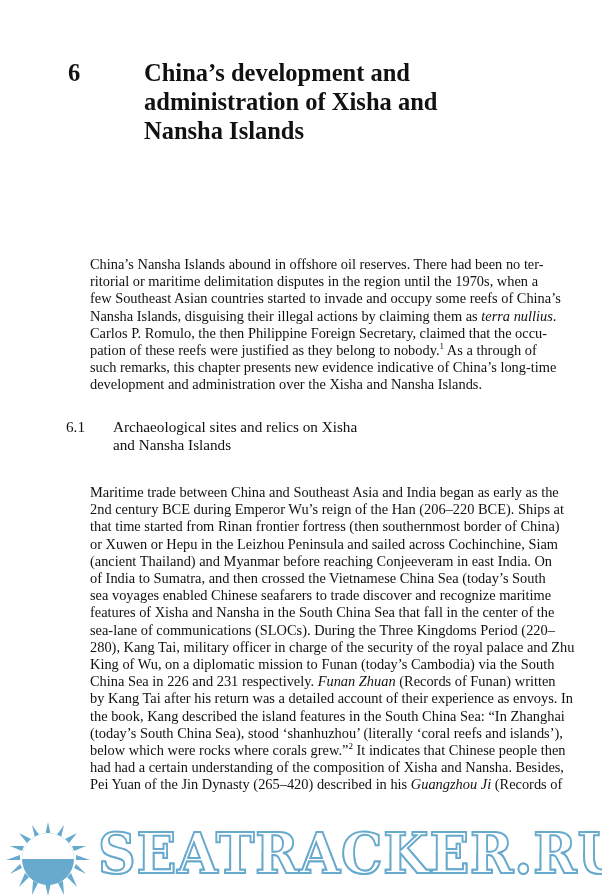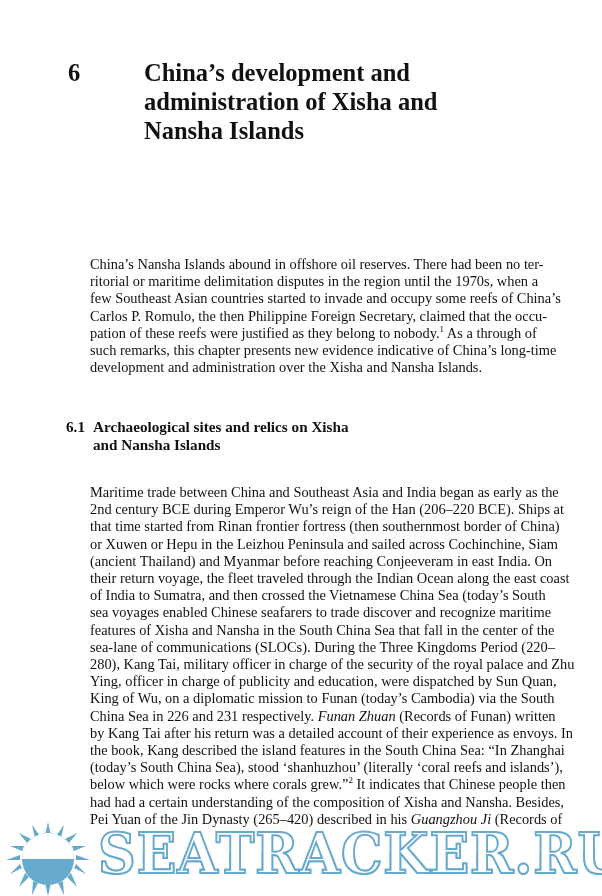--- a/index.html
+++ b/index.html
@@ -50,24 +50,25 @@
       hyphens: manual;
     }
     .para-intro {
       top: 256px;
     }
     .section-heading {
       position: absolute;
       left: 66px;
       top: 418px;
       width: 360px;
-      font-weight: bold;
+      font-weight: normal;
       font-size: 15.2px;
       line-height: 17.6px;
       display: flex;
+      gap: 20px;
     }
     .section-number {
       flex: 0 0 27px;
       width: 27px;
     }
     .section-title { flex: 1; }
     .para-section {
       top: 484px;
     }
     .line { display: block; text-align: justify; text-align-last: justify; white-space: nowrap; margin-left: 24px; }
@@ -121,47 +122,46 @@
       <span class="line-plain" style="display:block">China’s development and</span>
       <span class="line-plain" style="display:block">administration of Xisha and</span>
       <span class="line-plain" style="display:block">Nansha Islands</span>
     </div>
   </div>
 
   <div class="para para-intro">
     <span class="line">China’s Nansha Islands abound in offshore oil reserves. There had been no ter-</span>
     <span class="line">ritorial or maritime delimitation disputes in the region until the 1970s, when a</span>
     <span class="line">few Southeast Asian countries started to invade and occupy some reefs of China’s</span>
+    <span class="line"><span>Nansha Islands, disguising their illegal actions by claiming them as </span><i>terra nullius</i><span>.</span></span>
     <span class="line">Carlos P. Romulo, the then Philippine Foreign Secretary, claimed that the occu-</span>
     <span class="line"><span>pation of these reefs were justified as they belong to nobody.</span><sup>1</sup><span> As a through of</span></span>
     <span class="line">such remarks, this chapter presents new evidence indicative of China’s long-time</span>
     <span class="line last">development and administration over the Xisha and Nansha Islands.</span>
   </div>
 
   <div class="section-heading">
     <div class="section-number">6.1</div>
     <div class="section-title">
       <span style="display:block">Archaeological sites and relics on Xisha</span>
       <span style="display:block">and Nansha Islands</span>
     </div>
   </div>
 
   <div class="para para-section">
     <span class="line">Maritime trade between China and Southeast Asia and India began as early as the</span>
     <span class="line">2nd century BCE during Emperor Wu’s reign of the Han (206–220 BCE). Ships at</span>
     <span class="line">that time started from Rinan frontier fortress (then southernmost border of China)</span>
     <span class="line">or Xuwen or Hepu in the Leizhou Peninsula and sailed across Cochinchine, Siam</span>
     <span class="line">(ancient Thailand) and Myanmar before reaching Conjeeveram in east India. On</span>
-    <span class="line">their return voyage, the fleet traveled through the Indian Ocean along the east coast</span>
     <span class="line">of India to Sumatra, and then crossed the Vietnamese China Sea (today’s South</span>
     <span class="line">sea voyages enabled Chinese seafarers to trade discover and recognize maritime</span>
     <span class="line">features of Xisha and Nansha in the South China Sea that fall in the center of the</span>
     <span class="line">sea-lane of communications (SLOCs). During the Three Kingdoms Period (220–</span>
     <span class="line">280), Kang Tai, military officer in charge of the security of the royal palace and Zhu</span>
-    <span class="line">Ying, officer in charge of publicity and education, were dispatched by Sun Quan,</span>
     <span class="line">King of Wu, on a diplomatic mission to Funan (today’s Cambodia) via the South</span>
     <span class="line"><span>China Sea in 226 and 231 respectively. </span><i>Funan Zhuan</i><span> (Records of Funan) written</span></span>
     <span class="line">by Kang Tai after his return was a detailed account of their experience as envoys. In</span>
     <span class="line">the book, Kang described the island features in the South China Sea: “In Zhanghai</span>
     <span class="line">(today’s South China Sea), stood ‘shanhuzhou’ (literally ‘coral reefs and islands’),</span>
     <span class="line"><span>below which were rocks where corals grew.”</span><sup>2</sup><span> It indicates that Chinese people then</span></span>
     <span class="line">had had a certain understanding of the composition of Xisha and Nansha. Besides,</span>
     <span class="line"><span>Pei Yuan of the Jin Dynasty (265–420) described in his </span><i>Guangzhou Ji</i><span> (Records of</span></span>
   </div>
 

